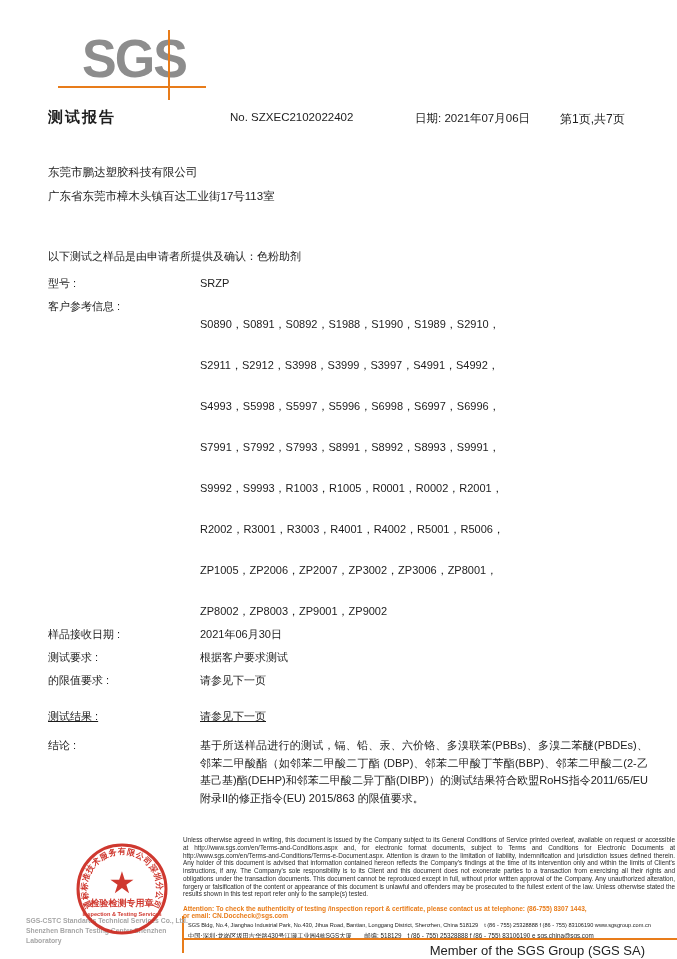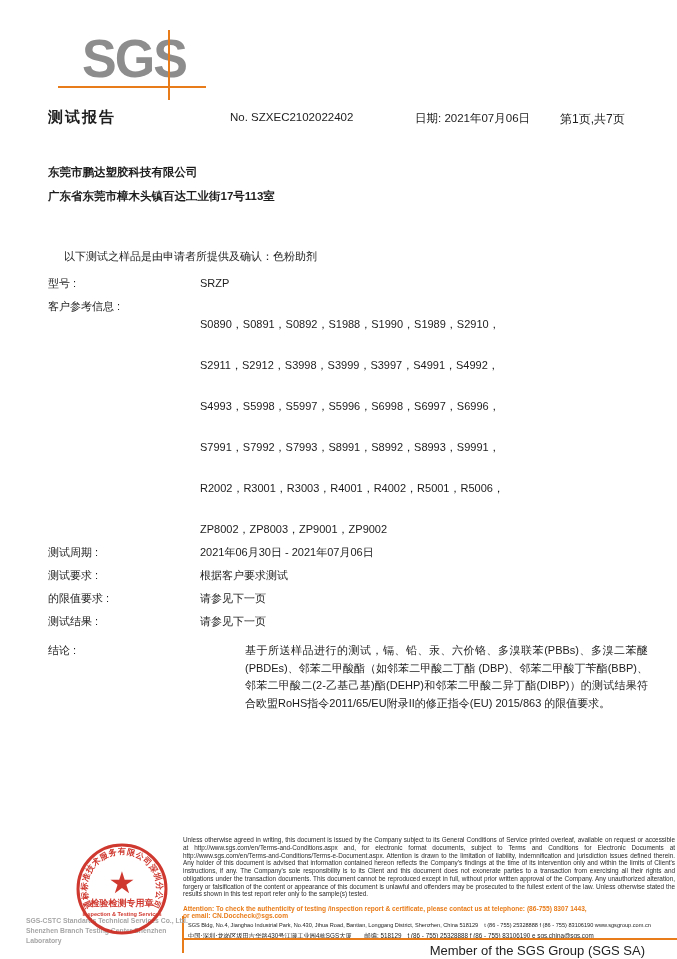--- a/index.html
+++ b/index.html
@@ -16,31 +16,31 @@
     line-height:58px; transform:scaleY(1.04); transform-origin:top left;
   }
   .cross-h-top{position:absolute; left:58px; top:86px; width:148px; height:2px; background:var(--orange);}
   .cross-v-top{position:absolute; left:168px; top:30px; width:2px; height:70px; background:var(--orange);}
   .title-row{position:absolute; left:48px; top:108px; width:600px; height:22px;}
   .report-title{position:absolute; left:0; top:0; font-size:15px; font-weight:700; letter-spacing:2px;}
   .report-no{position:absolute; left:182px; top:3px; font-size:11.5px;}
   .report-date{position:absolute; left:367px; top:3px; font-size:11.5px;}
   .report-page{position:absolute; left:512px; top:3px; font-size:12px;}
   
-  .applicant{position:absolute; left:48px; top:160px; width:600px; font-size:11.5px; line-height:24px;font-weight:bold;}
+  .applicant{position:absolute; left:48px; top:160px; width:600px; font-size:11.5px; line-height:24px;}
   
   .main{position:absolute; left:48px; top:248px; width:600px; font-size:11px;}
-  .sample-statement{line-height:16px; margin-bottom:8px;margin-left:16px;}
+  .sample-statement{line-height:16px; margin-bottom:8px;}
   .frow{display:flex; line-height:23px;}
   .frow .lbl{width:152px; flex:none;}
   .frow .val{flex:1;}
   .ref-line{line-height:23px;margin-top:18px;}
-  .gap4{margin-top:0;}
+  .gap4{margin-top:13px;text-decoration:underline;}
   .conclusion-row{margin-top:6px;}
-  .conclusion-row .val{line-height:17.5px; padding-top:3px; text-align:justify;margin-left:45px;}
+  .conclusion-row .val{line-height:17.5px; padding-top:3px; text-align:justify;}
   
   .footer-legal{
     position:absolute; left:183px; top:836px; width:492px;
     font-size:6.4px; line-height:7.75px; text-align:justify; color:#2b2b2b;
   }
   .footer-attention{
     position:absolute; left:183px; top:905px; width:492px;
     font-size:6.6px; line-height:7.4px; font-weight:700; color:var(--orange);
   }
   .footer-address{
@@ -92,30 +92,32 @@
       <div class="val">SRZP</div>
     </div>
 
     <div class="frow">
       <div class="lbl">客户参考信息 :</div>
       <div class="val">
         <div class="ref-line">S0890，S0891，S0892，S1988，S1990，S1989，S2910，</div>
         <div class="ref-line">S2911，S2912，S3998，S3999，S3997，S4991，S4992，</div>
         <div class="ref-line">S4993，S5998，S5997，S5996，S6998，S6997，S6996，</div>
         <div class="ref-line">S7991，S7992，S7993，S8991，S8992，S8993，S9991，</div>
+        <div class="ref-line">S9992，S9993，R1003，R1005，R0001，R0002，R2001，</div>
         <div class="ref-line">R2002，R3001，R3003，R4001，R4002，R5001，R5006，</div>
+        <div class="ref-line">ZP1005，ZP2006，ZP2007，ZP3002，ZP3006，ZP8001，</div>
         <div class="ref-line">ZP8002，ZP8003，ZP9001，ZP9002</div>
       </div>
     </div>
 
+    <div class="frow">
+      <div class="lbl">样品接收日期 :</div>
+      <div class="val">2021年06月30日</div>
+    </div>
 
-    <div class="frow">
-      <div class="lbl">测试周期 :</div>
-      <div class="val">2021年06月30日 - 2021年07月06日</div>
-    </div>
 
     <div class="frow">
       <div class="lbl">测试要求 :</div>
       <div class="val">根据客户要求测试</div>
     </div>
 
     <div class="frow">
       <div class="lbl">的限值要求 :</div>
       <div class="val">请参见下一页</div>
     </div>

